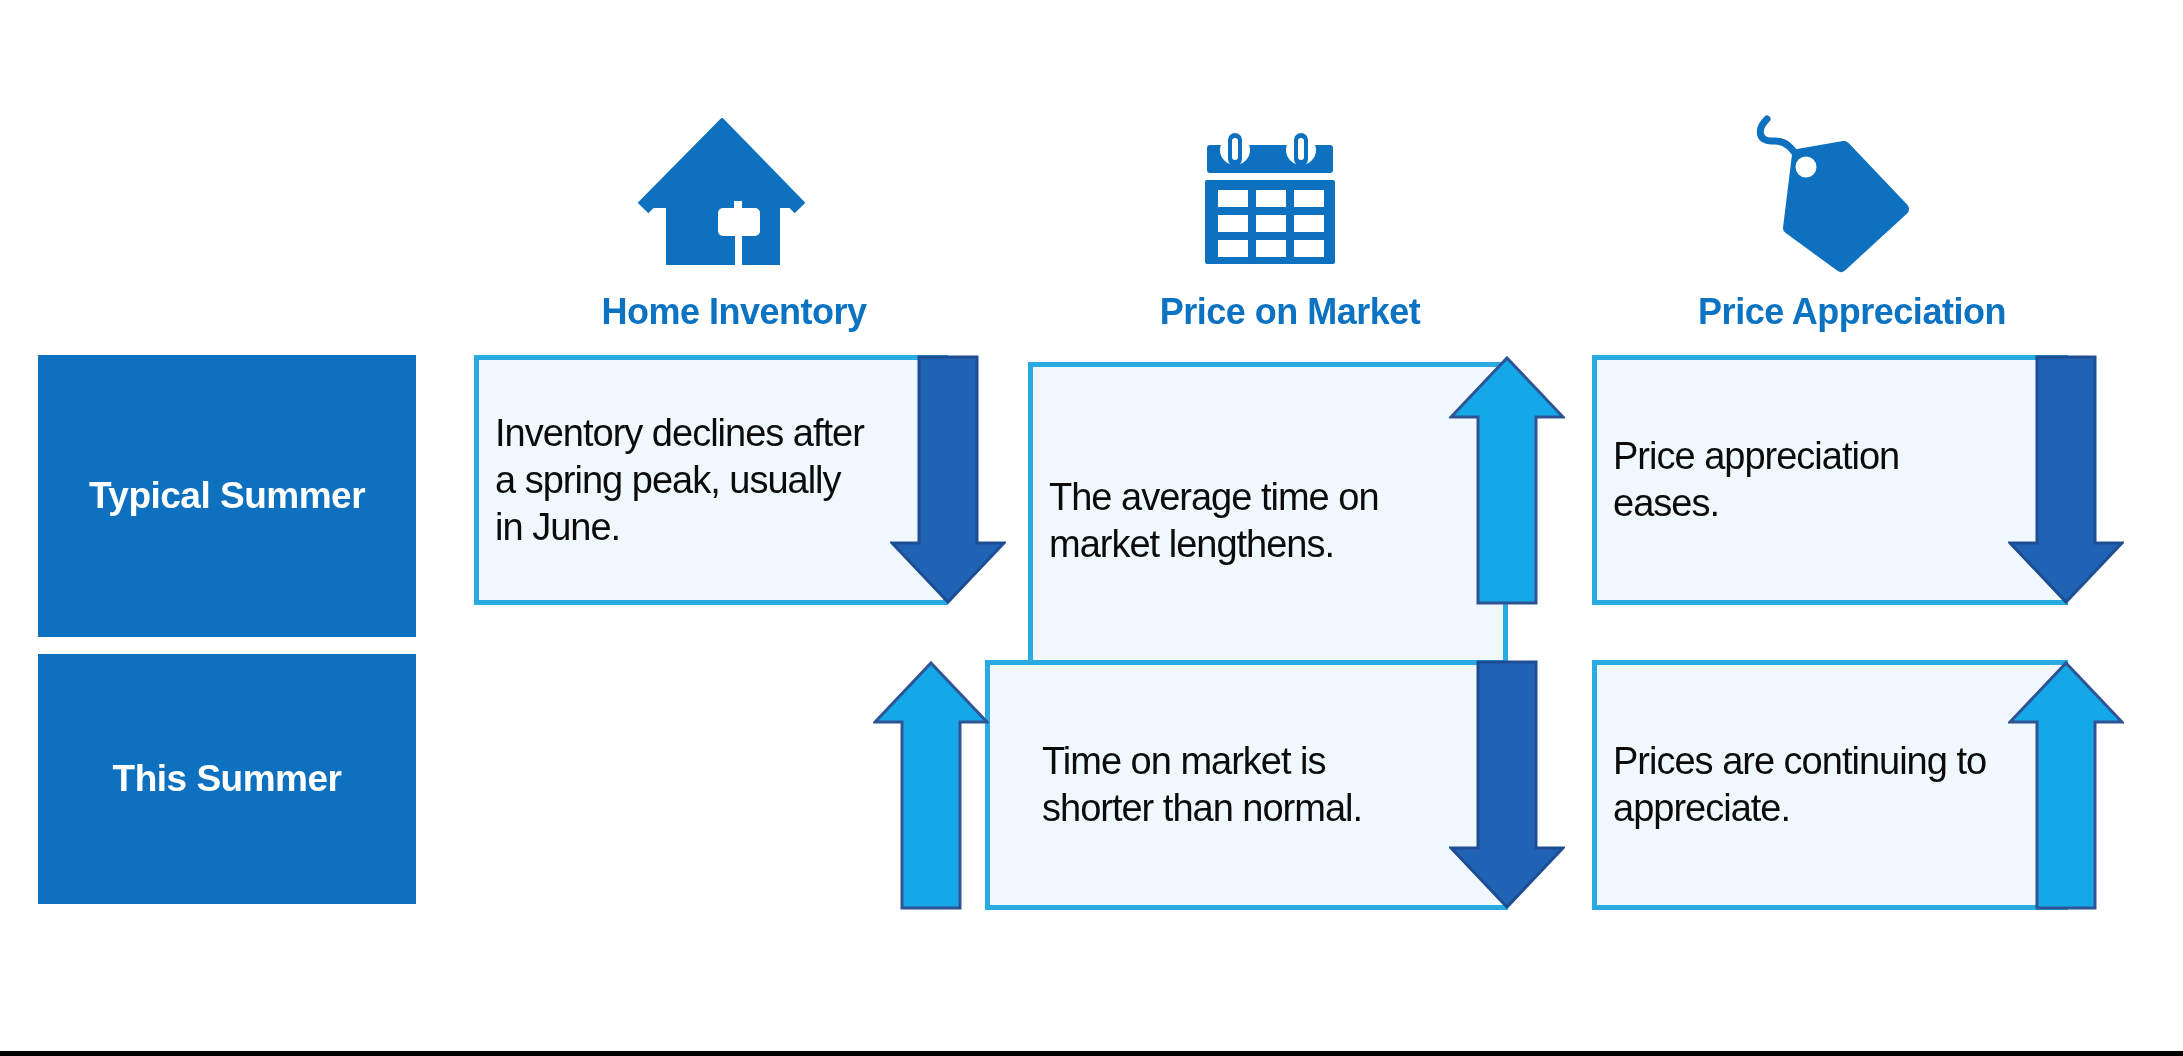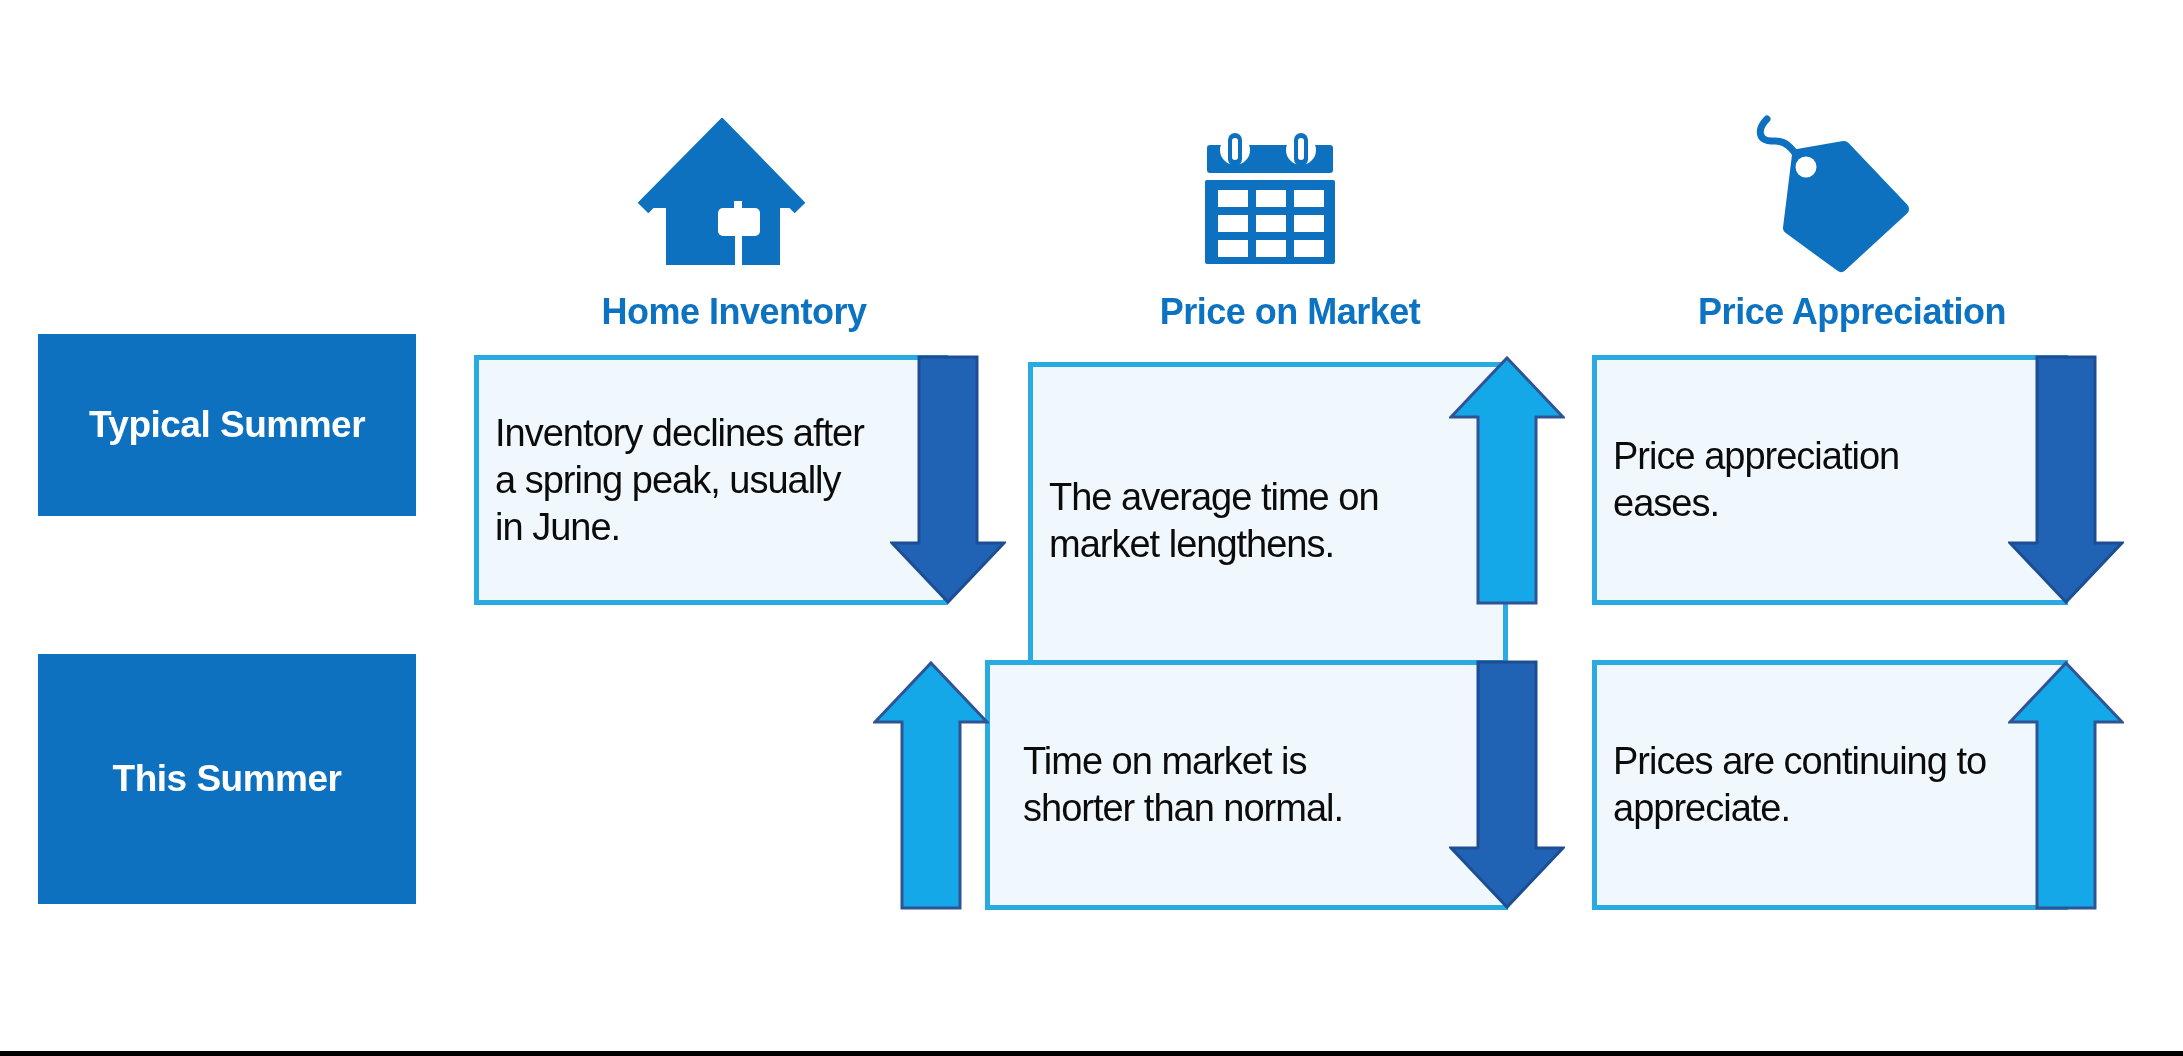--- a/index.html
+++ b/index.html
@@ -104,21 +104,21 @@
   <svg class="icon" style="left:1740px;top:100px" width="190" height="180" viewBox="0 0 190 180">
     <path class="ink" d="M 58 55 L 104 47 L 163 109 L 101 166 L 49 128 Z" stroke="#0D71BF" stroke-width="12" stroke-linejoin="round" style="stroke:var(--brand-blue)"></path>
     <path d="M 27 19 C 16 30 19 42 33 41 C 47 40 53 50 61 61" fill="none" stroke="#0D71BF" stroke-width="7" stroke-linecap="round" style="stroke:var(--brand-blue)"></path>
     <circle class="paper" cx="66" cy="67" r="10.5"></circle>
   </svg>
 
   <div class="col-header" style="left:474px;width:520px">Home Inventory</div>
   <div class="col-header" style="left:1030px;width:520px">Price on Market</div>
   <div class="col-header" style="left:1592px;width:520px">Price Appreciation</div>
 
-  <div class="row-label" style="top:334px;height:182px">Typical Summer</div>
+  <div class="row-label" style="top:355px;height:282px">Typical Summer</div>
 
   <div class="cell" style="left:474px;top:355px;width:474px;height:250px">
     <div class="cell-text">Inventory declines after
 a spring peak, usually
 in June.</div>
   </div>
   <div class="cell" style="left:1028px;top:362px;width:480px;height:318px">
     <div class="cell-text">The average time on
 market lengthens.</div>
   </div>
@@ -136,21 +136,21 @@
     <polygon class="up" points="58,3 114,62 87,62 87,248 29,248 29,62 2,62"></polygon>
   </svg>
   <svg class="arrow trend-down" style="left:2008px;top:355px;height:250px" viewBox="0 0 116 250" preserveAspectRatio="none">
     <polygon class="down" points="29,2 87,2 87,188 114,188 58,247 2,188 29,188"></polygon>
     <polygon class="up" points="58,3 114,62 87,62 87,248 29,248 29,62 2,62"></polygon>
   </svg>
 
   <div class="row-label" style="top:654px;height:250px">This Summer</div>
 
   <div class="cell" style="left:985px;top:660px;width:523px;height:250px">
-    <div class="cell-text" style="padding-left:33px">Time on market is
+    <div class="cell-text" style="padding-left:52px">Time on market is
 shorter than normal.</div>
   </div>
   <div class="cell" style="left:1592px;top:660px;width:476px;height:250px">
     <div class="cell-text">Prices are continuing to
 appreciate.</div>
   </div>
 
   <svg class="arrow trend-up" style="left:873px;top:660px;height:250px" viewBox="0 0 116 250" preserveAspectRatio="none">
     <polygon class="down" points="29,2 87,2 87,188 114,188 58,247 2,188 29,188"></polygon>
     <polygon class="up" points="58,3 114,62 87,62 87,248 29,248 29,62 2,62"></polygon>

